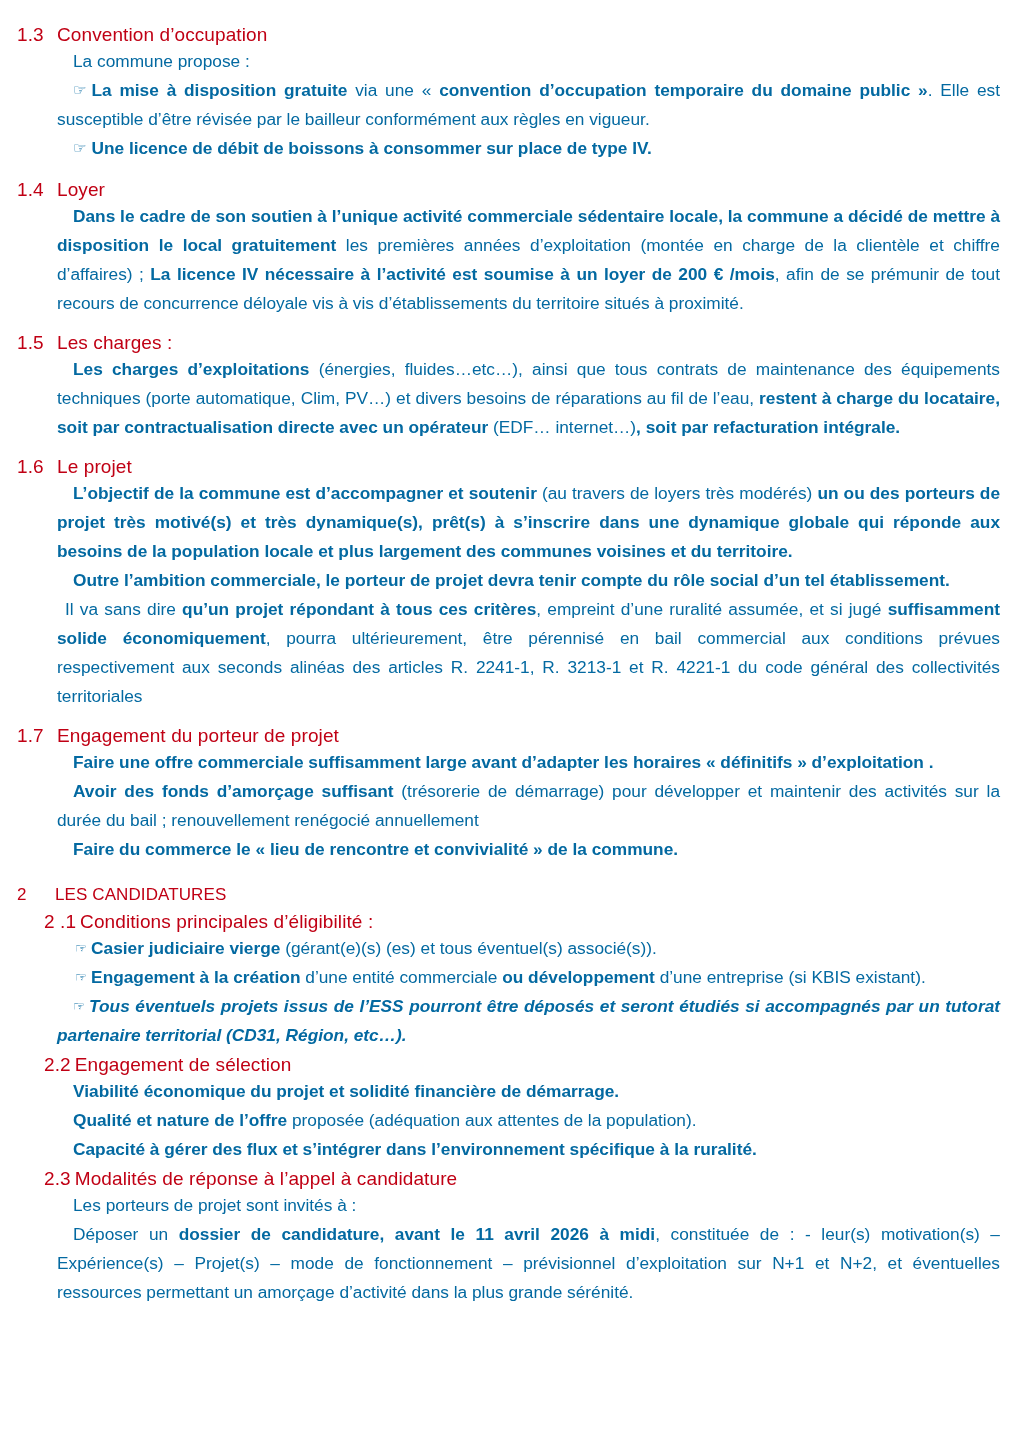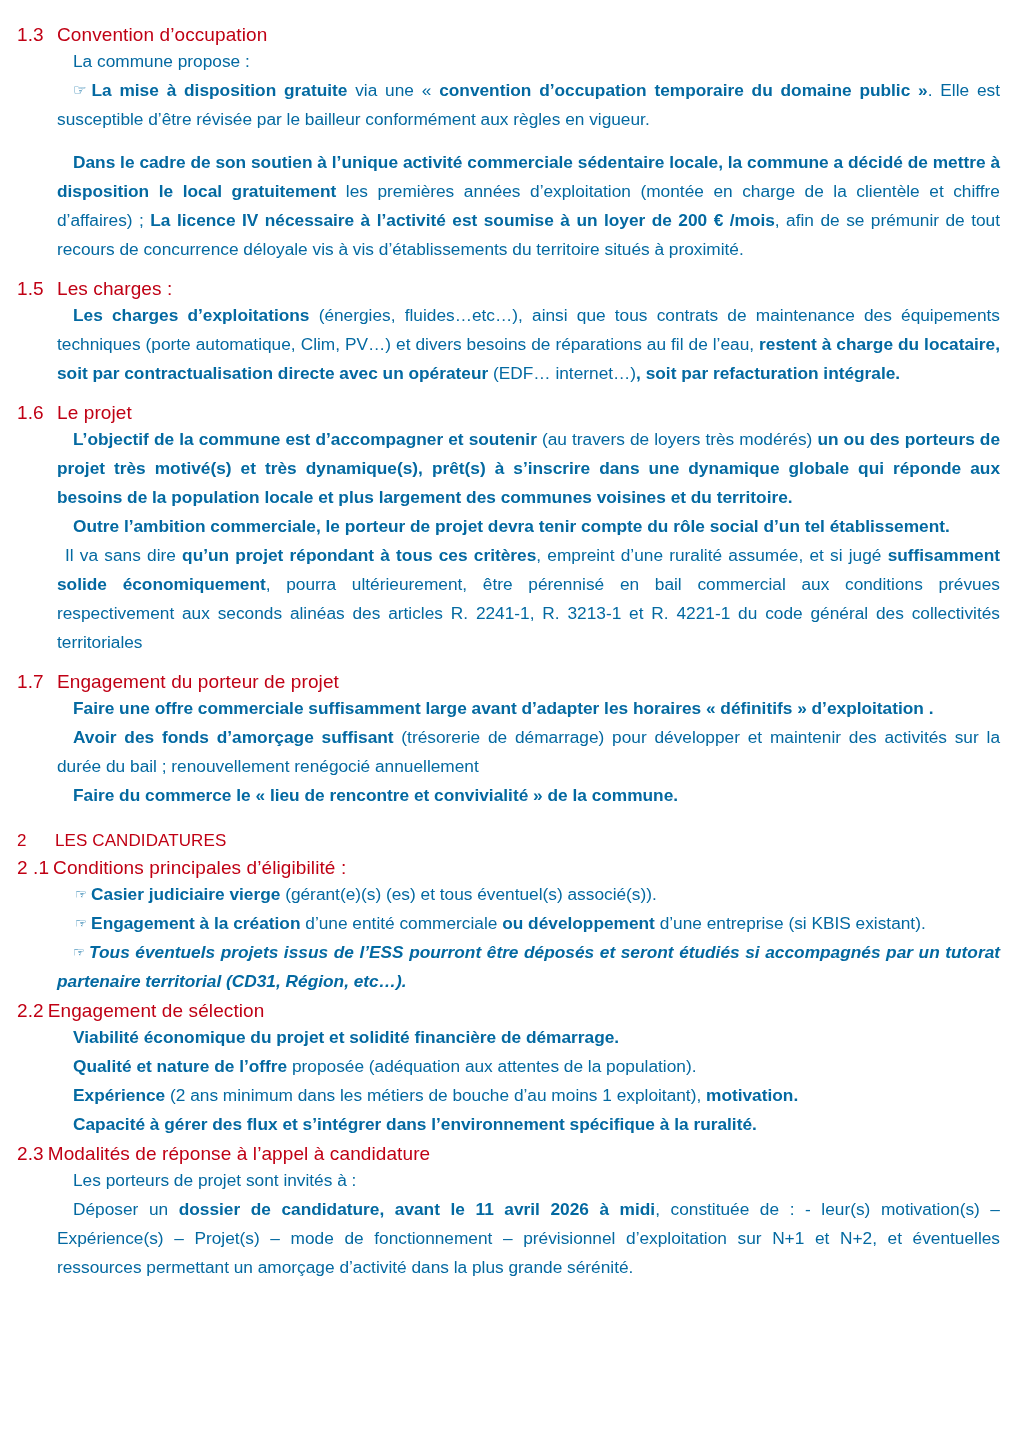--- a/index.html
+++ b/index.html
@@ -38,20 +38,21 @@
   }
   h2.heading.h-major {
     font-size: 17px;
   }
   h2.heading.h-major .num {
     min-width: 38px;
   }
   h2.heading.tight .num {
     min-width: 0;
     margin-right: 4px;
+    margin-left: 27px;
   }
   .sp-top-18 { margin-top: 18px; }
   .sp-top-14 { margin-top: 14px; }
   .sp-top-12 { margin-top: 12px; }
   .sp-top-6  { margin-top: 6px;  }
   .sp-top-4  { margin-top: 4px;  }
   .sp-top-2  { margin-top: 2px;  }
 
   
   p.para {
@@ -100,23 +101,29 @@
     </h2>
 
     <p class="para ind-1 nojust sp-top-4">
       <span>La commune propose :</span>
     </p>
 
     <p class="para ind-2 sp-top-6">
       <span class="ptr">☞</span><b>La mise à disposition gratuite</b><span> via une « </span><b>convention d’occupation temporaire du domaine public »</b><span>. Elle est susceptible d’être révisée par le bailleur conformément aux règles en vigueur.</span>
     </p>
 
+    <p class="para ind-2 nojust sp-top-6">
+      <span class="ptr">☞</span><b>Une licence de débit de boissons à consommer sur place de type IV.</b>
+    </p>
   </div>
 
   <div class="sec sp-top-14">
+    <h2 class="heading">
+      <span class="num">1.4</span><span>Loyer</span>
+    </h2>
 
     <p class="para ind-1 sp-top-4">
       <b>Dans le cadre de son soutien à l’unique activité commerciale sédentaire locale, la commune a décidé de mettre à disposition le local gratuitement</b><span> les premières années d’exploitation (montée en charge de la clientèle et chiffre d’affaires) ; </span><b>La licence IV nécessaire à l’activité est soumise à un loyer de 200 € /mois</b><span>, afin de se prémunir de tout recours de concurrence déloyale vis à vis d’établissements du territoire situés à proximité.</span>
     </p>
   </div>
 
   <div class="sec sp-top-12">
     <h2 class="heading">
       <span class="num">1.5</span><span>Les charges :</span>
     </h2>
@@ -194,23 +201,20 @@
     </h2>
 
     <p class="para ind-1 nojust sp-top-2">
       <b>Viabilité économique du projet et solidité financière de démarrage.</b>
     </p>
 
     <p class="para ind-1 nojust">
       <b>Qualité et nature de l’offre</b><span> proposée (adéquation aux attentes de la population).</span>
     </p>
 
-    <p class="para ind-1 nojust">
-      <b>Expérience</b><span> (2 ans minimum dans les métiers de bouche d’au moins 1 exploitant), </span><b>motivation.</b>
-    </p>
 
     <p class="para ind-1 nojust">
       <b>Capacité à gérer des flux et s’intégrer dans l’environnement spécifique à la ruralité.</b>
     </p>
   </div>
 
   <div class="sec sp-top-2">
     <h2 class="heading tight">
       <span class="num">2.3</span><span>Modalités de réponse à l’appel à candidature</span>
     </h2>

